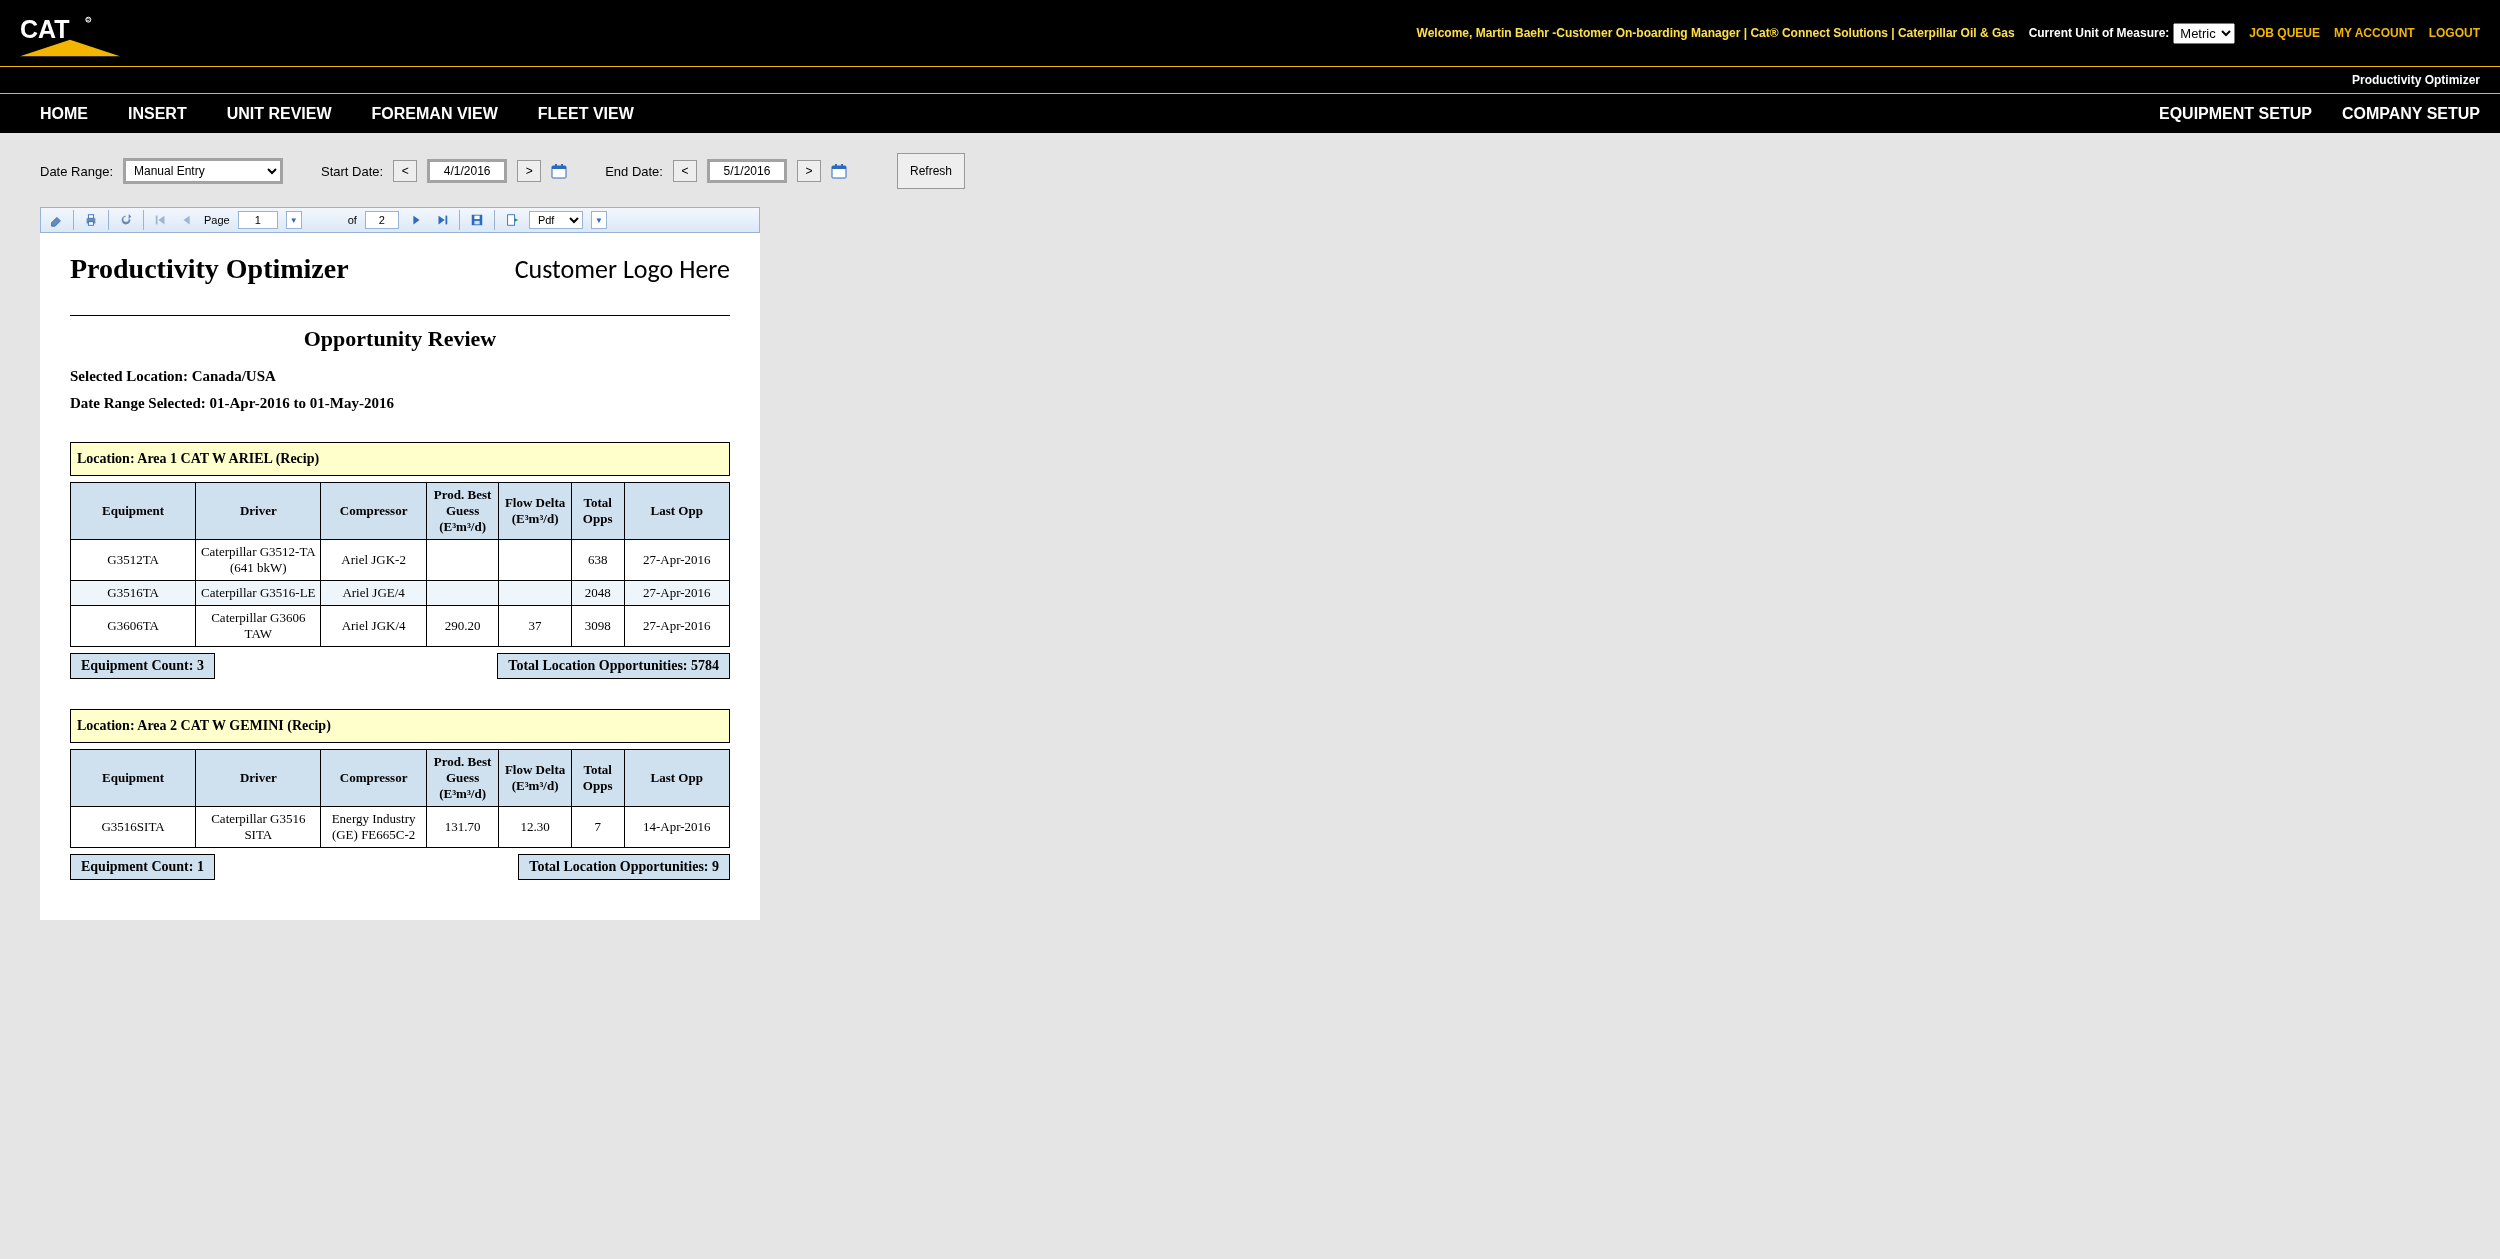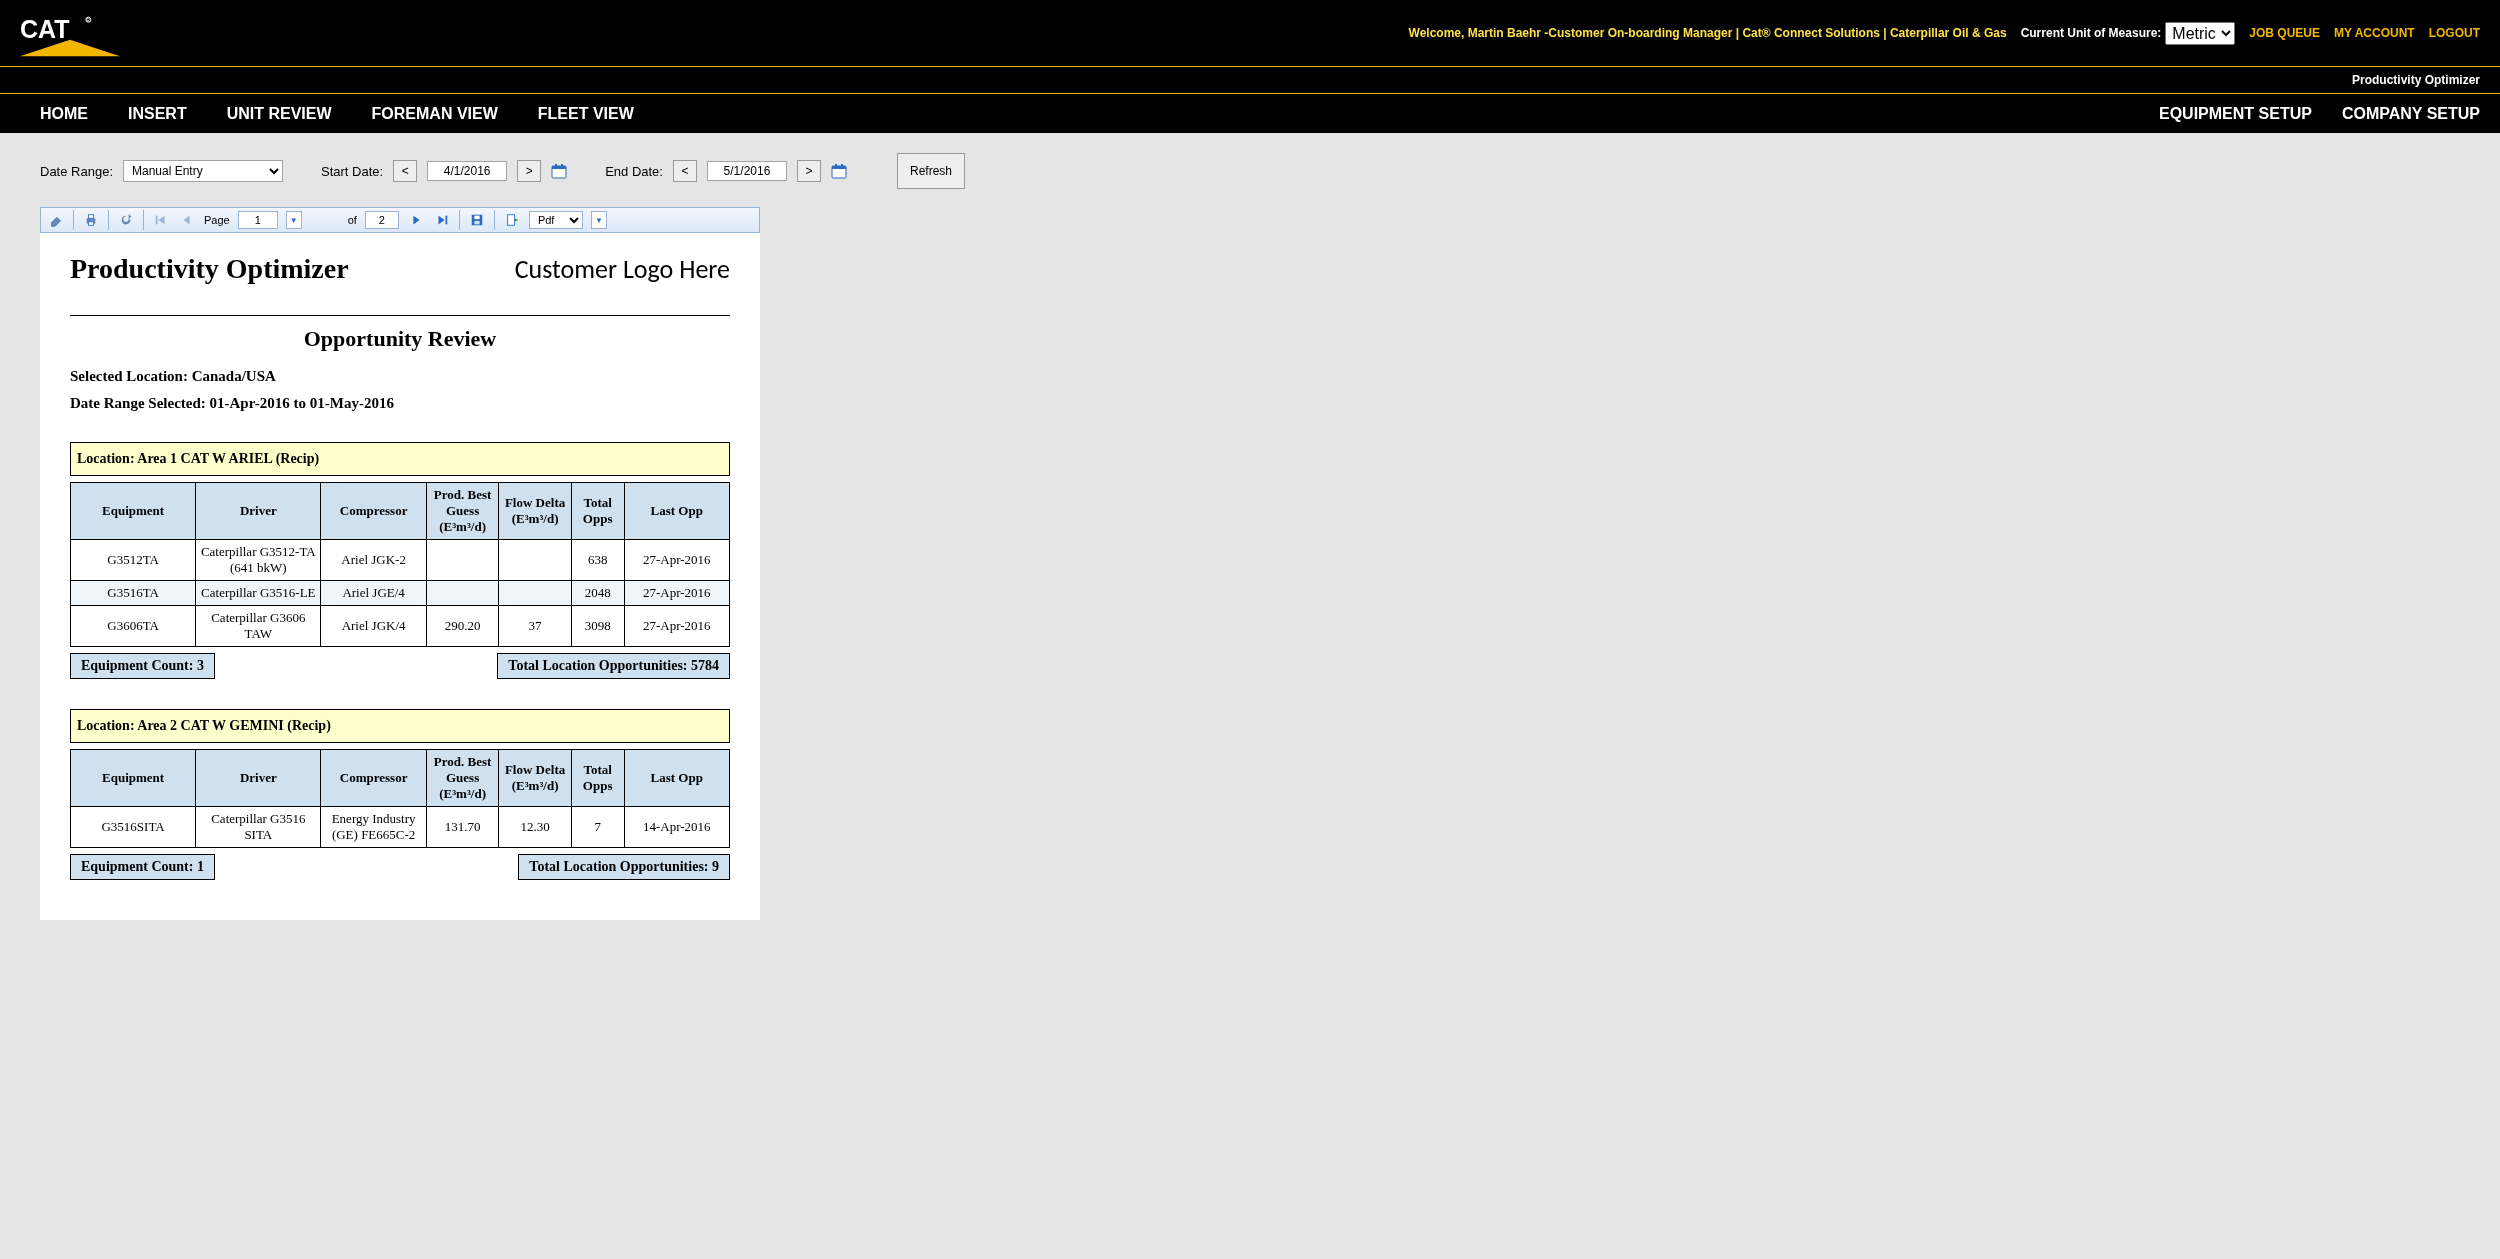--- a/index.html
+++ b/index.html
@@ -6,36 +6,36 @@
   body { font-family: Arial, Helvetica, sans-serif; background: #e5e5e5; font-size: 13px; color: #000; }
   
   .header-top {
     background: #000; color: #fff; display: flex; align-items: center;
     padding: 8px 20px; border-bottom: 1px solid #f2b600; font-size: 12px;
   }
   .logo { width: 100px; height: 50px; position: relative; margin-right: 20px; }
   .welcome-row { margin-left: auto; display: flex; align-items: center; gap: 14px; flex-wrap: wrap; justify-content: flex-end;}
   .welcome-row .welcome-text { font-weight: bold; color: #fde047; }
   .welcome-row .uom-label { font-weight: bold; color: #fff; }
-  .welcome-row select { font-size: 16px; padding: 1px 2px; }
+  .welcome-row select { font-size: 13px; padding: 1px 2px; }
   .link { color: #f2b600; font-weight: bold; font-size: 12px; text-decoration: none; cursor: pointer; }
   .nav-row {
     background: #000; display: flex; align-items: center; padding: 0 20px;
     height: 40px; border-top: 1px solid #f2b600;
   }
   .nav-left { display: flex; gap: 40px; margin-left: 20px; }
   .nav-right { margin-left: auto; display: flex; gap: 30px; }
   .nav-item { color: #fff; font-weight: bold; font-size: 16px; cursor: pointer; }
   .subtitle-bar { background:#000; text-align:right; color:#fff; font-size:12px; padding: 6px 20px; font-weight:bold;}
   
   .content-wrap { padding: 20px 40px; }
   .controls-row { display: flex; align-items: center; gap: 10px; margin-bottom: 18px; font-size: 13px; }
   .controls-row label { font-size: 13px; }
   .controls-row select, .controls-row input[type=text] {
-    font-size: 12px; padding: 2px 4px; border: 1px solid #a3a3a3; background:#fff;
+    font-size: 12px; padding: 2px 4px; border: 3px solid #a3a3a3; background:#fff;
   }
   .controls-row select { min-width: 160px; }
   .controls-row input.date { width: 80px; text-align:center; }
   .btn-arrow { width: 24px; height: 22px; border:1px solid #999; background: #eee; cursor:pointer; font-size:12px; }
   .btn-refresh { height:36px; padding: 0 12px; border:1px solid #999; background:#eee; cursor:pointer; font-size:12px; }
   .cal-icon { width:16px; height:16px; display:inline-block; color:#2a6bbf; }
   .cal-icon svg { width:100%; height:100%; }
   .spacer { width:18px; }
   
   .viewer { width: 720px; background:#fff; border: none; }

